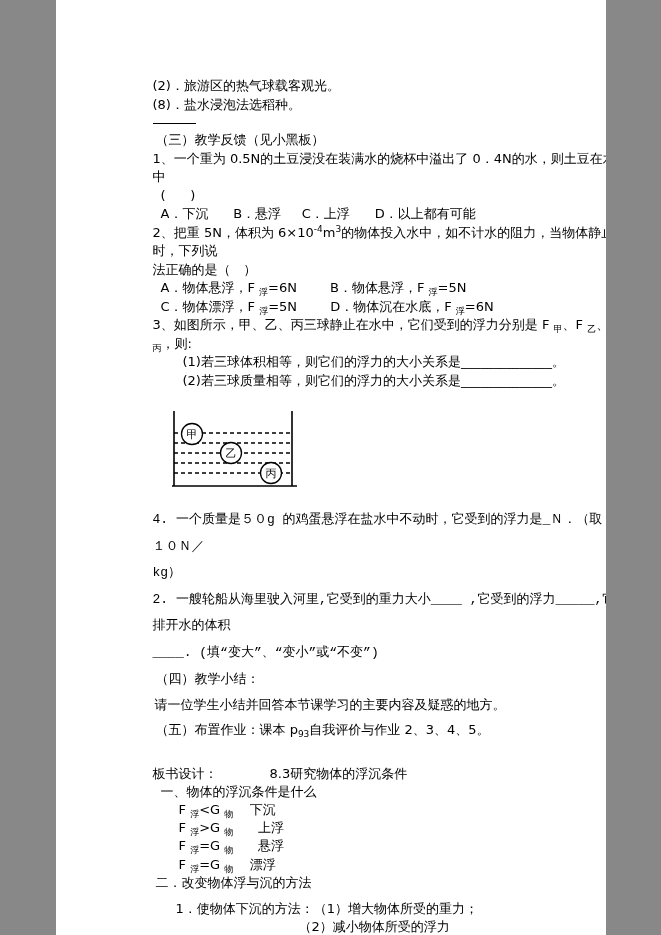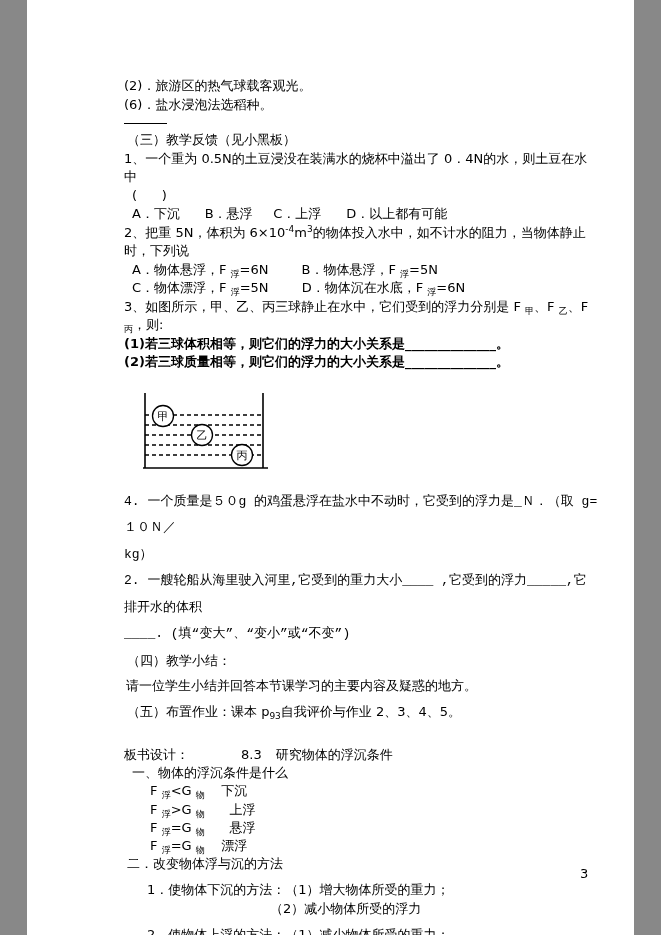--- a/index.html
+++ b/index.html
@@ -1,64 +1,65 @@
 <!DOCTYPE html>
 <html><head>
 <meta charset="utf-8">
 <style>
   html,body{margin:0;padding:0;background:#888;}
   .page{
     position:relative;
-    width:607px;height:935px;
+    width:550px;height:935px;
     background:#ffffff;
     font-family:"DejaVu Sans",sans-serif;
     font-size:13px;color:#000;
     overflow:hidden;
     margin:0 auto;
   }
   .content{position:absolute;left:97px;top:77px;width:475px;}
   .line{line-height:18.5px;white-space:pre-wrap;}
   sub{font-size:9px;line-height:0;vertical-align:-3px;}
   sup{font-size:9px;line-height:0;vertical-align:5px;}
   .divider{width:43px;border-top:1.5px solid #000;margin:9px 0 7px 0;}
   .ml3{margin-left:3px;}
   .ml8{margin-left:8px;}
   .ml13{margin-left:2px;}
   .ml23{margin-left:23px;margin-top:8px;}
   .ml26{margin-left:26px;}
-  .ml30{font-weight:bold;}
+  .ml30{margin-left:30px;}
   .ml146{margin-left:146px;}
   .figure{margin:17px 0 0 18px;height:88px;}
   .q45 .line{line-height:26.5px;font-family:Liberation Mono, monospace;}
   .q45{margin-top:12px;}
   .summary .line{line-height:25.5px;}
   .board{margin-top:22px;}
   .board .line{line-height:18.2px;}
   .board-num{margin-left:52px;}
-  .board-title{margin-left:14px;}
+  .board-title{}
   .pagenum{position:absolute;left:553px;top:866px;font-size:13px;line-height:16px;}
 </style>
 </head>
 <body>
 
 <div class="page">
   <div class="content">
 
     <div class="line">(2)．旅游区的热气球载客观光。</div>
-    <div class="line">(6)．盐水浸泡法选稻种。</div>
+    <div class="line">(8)．盐水浸泡法选稻种。</div>
 
     <div class="divider"></div>
 
     <div class="line ml3">（三）教学反馈（见小黑板）</div>
 
     <div class="line">1、一个重为 0.5N的土豆浸没在装满水的烧杯中溢出了 0．4N的水，则土豆在水中</div>
     <div class="line ml8">(      )</div>
     <div class="line ml8">A．下沉      B．悬浮     C．上浮      D．以上都有可能</div>
 
     <div class="line"><span>2、把重 5N，体积为 6×10</span><sup>-4</sup><span>m</span><sup>3</sup><span>的物体投入水中，如不计水的阻力，当物体静止时，下列说</span></div>
+    <div class="line">法正确的是（　）</div>
     <div class="line ml8"><span>A．物体悬浮，F </span><sub>浮</sub><span>=6N        B．物体悬浮，F </span><sub>浮</sub><span>=5N</span></div>
     <div class="line ml8"><span>C．物体漂浮，F </span><sub>浮</sub><span>=5N        D．物体沉在水底，F </span><sub>浮</sub><span>=6N</span></div>
 
     <div class="line"><span>3、如图所示，甲、乙、丙三球静止在水中，它们受到的浮力分别是 F </span><sub>甲</sub><span>、F </span><sub>乙</sub><span>、F </span><sub>丙</sub><span>，则:</span></div>
     <div class="line ml30">(1)若三球体积相等，则它们的浮力的大小关系是______________。</div>
     <div class="line ml30">(2)若三球质量相等，则它们的浮力的大小关系是______________。</div>
 
     <div class="figure">
       <svg width="132" height="88" viewBox="0 0 132 88">
         <line x1="3" y1="4" x2="3" y2="79" stroke="#000" stroke-width="1.6"></line>

